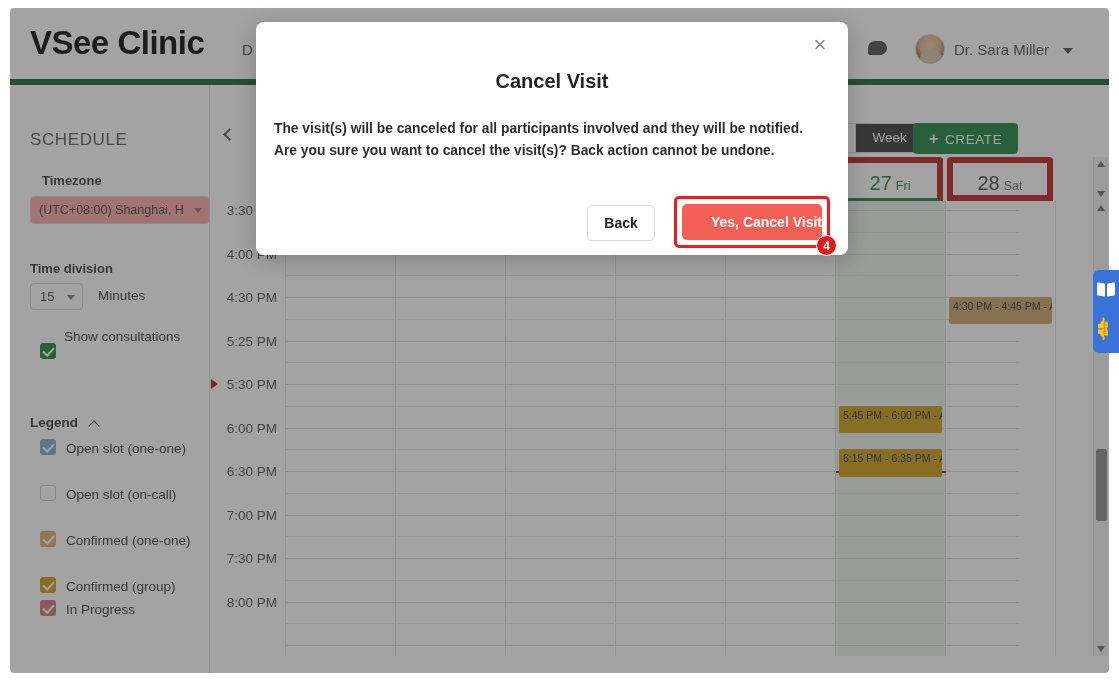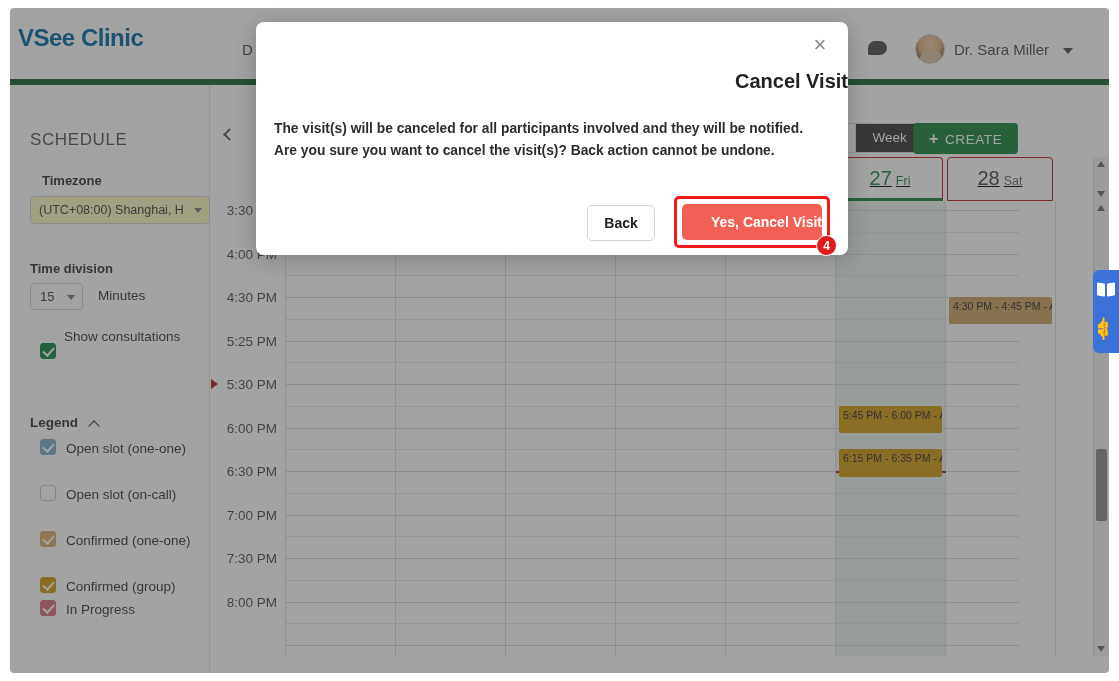--- a/index.html
+++ b/index.html
@@ -34,23 +34,23 @@
     pointer-events: none;
   }
 
   
   .topbar {
     position: absolute; left: 0; top: 0;
     width: 1099px; height: 71px;
     background: #ffffff;
   }
   .logo {
-    position: absolute; left: 8px; top: 16px;
-    font-size: 24px; font-weight: bold;
-    color: #0369a1;
+    position: absolute; left: 20px; top: 16px;
+    font-size: 33px; font-weight: bold;
+    color: #000000;
     letter-spacing: -0.5px;
   }
   .nav-link {
     position: absolute;
     font-size: 15px; color: #4a4a4a;
     top: 33px;
   }
   .nav-dashboard { left: 232px; }
   .chat-icon {
     position: absolute; left: 858px; top: 33px;
@@ -105,21 +105,21 @@
     font-size: 17px; color: #555; letter-spacing: 0.6px;
   }
   .sb-label {
     font-size: 13px; font-weight: bold; color: #333;
   }
   .lbl-timezone { position: absolute; left: 20px; top: 88px; margin-left: 12px; }
   .tz-select {
     position: absolute; left: 20px; top: 111px;
     width: 180px; height: 28px;
     border: 1px solid #d2d2d2; border-radius: 4px;
-    background: #fef9c3;
+    background: #fca5a5;
     font-size: 12.5px; color: #3a3a3a;
     padding: 0 22px 0 8px;
     line-height: 26px;
     white-space: nowrap; overflow: hidden;
   }
   .sel-arrow {
     position: absolute; right: 7px; top: 11px;
     width: 0; height: 0;
     border-left: 4px solid transparent;
     border-right: 4px solid transparent;
@@ -233,26 +233,25 @@
     position: absolute; left: 0; top: 72px;
     width: 899px; height: 44px;
   }
   .timegutter-head {
     position: absolute; left: 0; top: 0;
     width: 75px; height: 44px;
   }
   .dayhead {
     position: absolute; top: 0;
     height: 44px;
-    border: 1px solid #b91c1c;
+    border: 6px solid #b91c1c;
     border-radius: 4px 4px 0 0;
     background: #fff;
     text-align: center;
     padding-top: 9px;
-    text-decoration: underline;
   }
   .dayhead .dnum { font-size: 20px; color: #444; }
   .dayhead .dname { font-size: 12.5px; color: #666; margin-left: 4px; }
   .dayhead.today .dnum, .dayhead.today .dname { color: #17803c; }
   .dayhead.today { border-bottom: 3px solid #17803c; }
 
   
   .gridwrap {
     position: absolute; left: 0; top: 116px;
     width: 899px; height: 455px;
@@ -366,21 +365,21 @@
     z-index: 100;
   }
   .modal-close {
     position: absolute; right: 16px; top: 12px;
     width: 24px; height: 24px;
     font-size: 22px; color: #888;
     line-height: 22px; text-align: center;
   }
   .modal-title {
     position: absolute; left: 0; top: 48px;
-    width: 592px; text-align: right;
+    width: 592px; text-align: center;
     font-size: 20px; font-weight: bold; color: #222;
   }
   .modal-body {
     position: absolute; left: 18px; top: 96px;
     width: 556px;
     font-size: 13.8px; color: #2d2d2d; line-height: 1.62;
     font-weight: bold;
   }
   .modal-actions {
     position: absolute; right: 18px; bottom: 14px;

